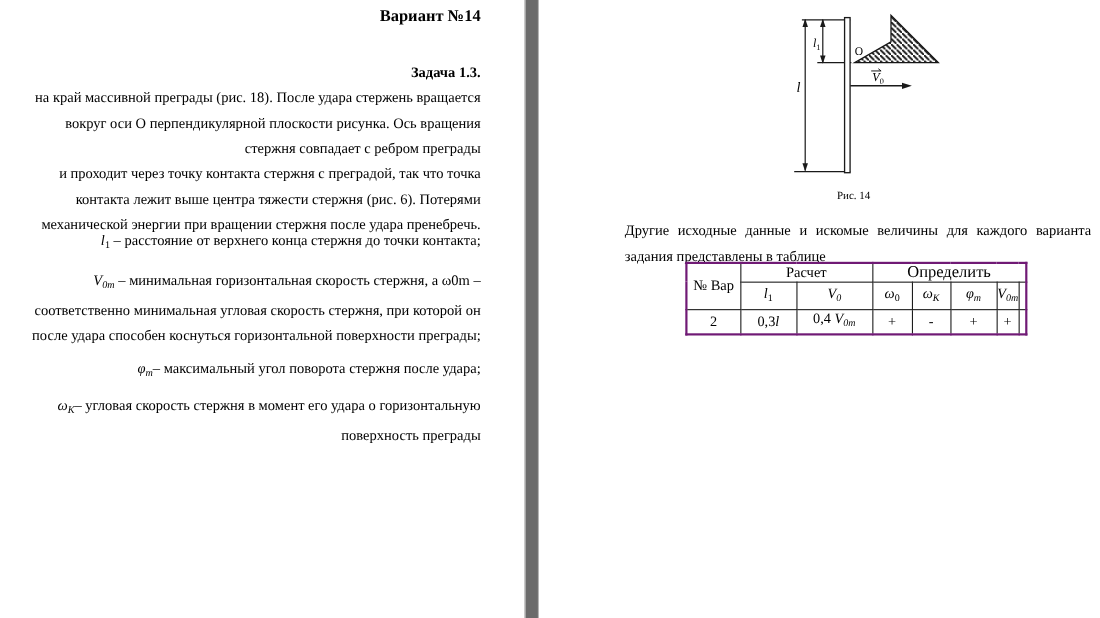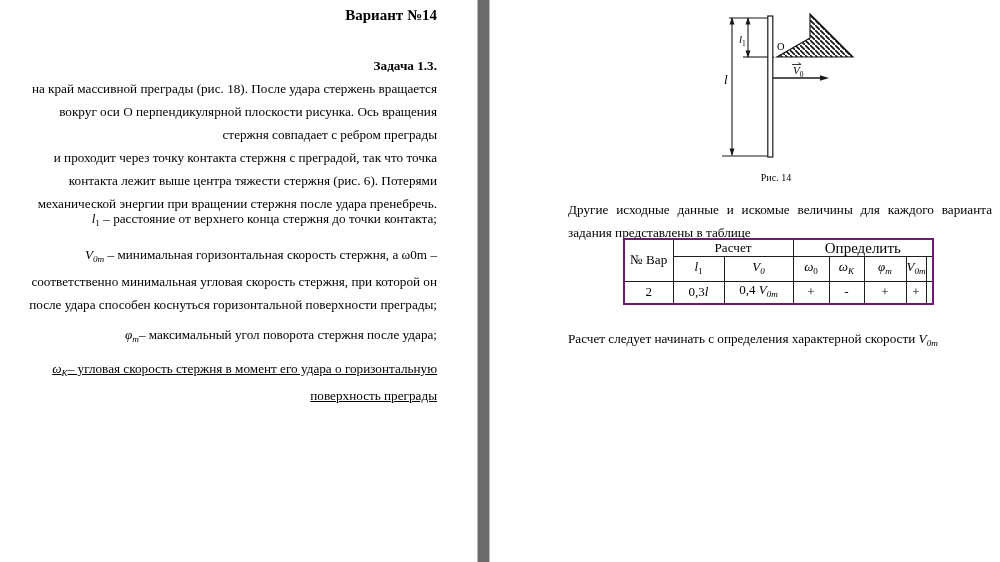--- a/index.html
+++ b/index.html
@@ -15,21 +15,21 @@
   .text-col{position:absolute;left:13px;top:0;width:424px;}
   .text-col p, .text-col div{margin:0;font-size:13.2px;line-height:23px;text-align:right;}
   .title{margin-top:7px !important;text-align:center;font-weight:bold;font-size:15px !important;line-height:16px !important;}
   .problem{margin-top:31px !important;font-weight:bold;line-height:23px;}
   .jp{text-align:justify;}
   .ind{text-indent:34px;}
   .mtn8{margin-top:-8px !important;}
   .mt5{margin-top:5px !important;}
   .mt8{margin-top:8px !important;}
   .mt7{margin-top:7px !important;}
-  .mt6{margin-top:6px !important;text-decoration:underline;}
+  .mt6{margin-top:6px !important;}
   .it{font-style:italic;}
   .sb{font-size:70%;vertical-align:-0.28em;}
   .fig{position:absolute;left:220px;top:5px;}
   .intro{position:absolute;left:78px;top:198px;width:424px;font-size:13.2px;line-height:23px;text-align:justify;margin:0;}
   .note{position:absolute;left:78px;top:327px;width:430px;font-size:13.2px;line-height:23px;margin:0;white-space:nowrap;}
   table.vartab{position:absolute;left:133px;top:238px;border-collapse:collapse;table-layout:fixed;
     border:2px solid #701a75;}
   table.vartab td, table.vartab th{border:1.5px solid #1d1d1d;text-align:center;vertical-align:middle;
     font-weight:normal;padding:0;font-size:13px;line-height:14px;font-family:"Liberation Serif", serif;}
   svg text{font-family:"Liberation Serif", serif;fill:#000;}
@@ -121,14 +121,13 @@
       <td>0,4 <span class="it">V</span><span class="it sb">0m</span></td>
       <td>+</td>
       <td>-</td>
       <td>+</td>
       <td>+</td>
       <td></td>
     </tr>
   </tbody>
     </table>
 
-  <p class="note">Расчет следует начинать с определения характерной скорости <span class="it">V</span><span class="it sb">0m</span></p>
 </div>
 
 </body></html>

